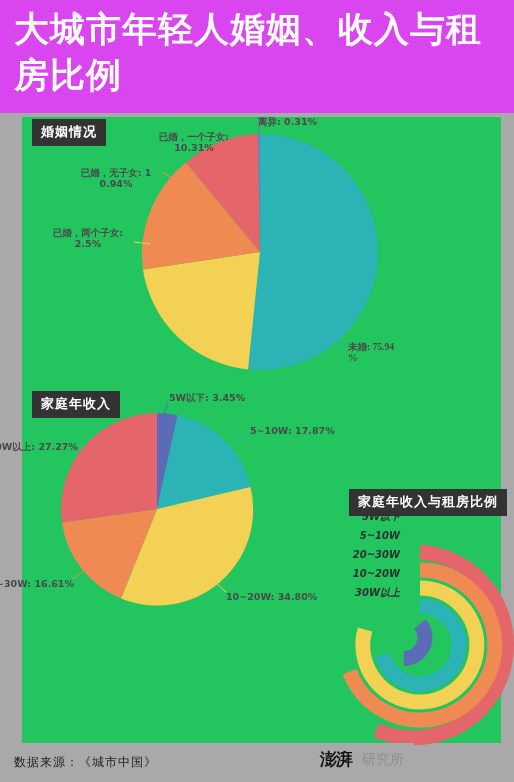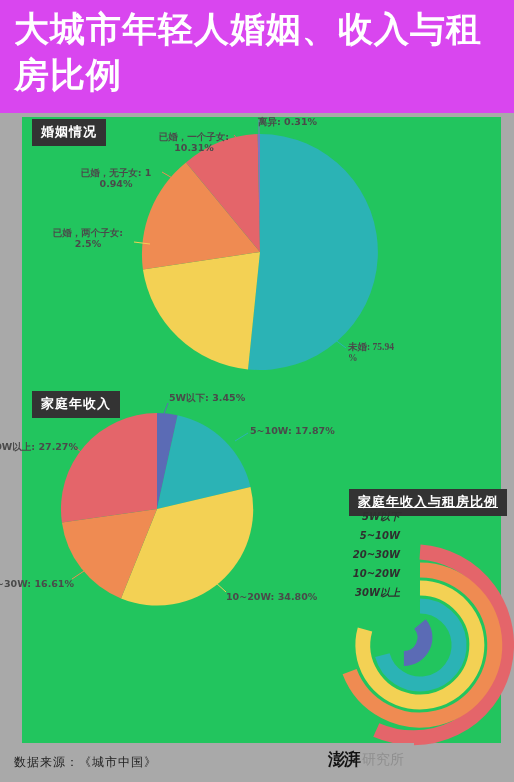--- a/index.html
+++ b/index.html
@@ -29,21 +29,21 @@
 
   
   .badge {
     position: absolute; background: #333333; color: #ffffff;
     font-size: 13px; font-weight: bold; padding: 4px 9px 5px 9px;
     letter-spacing: 1px; white-space: nowrap;
     font-family: "DejaVu Sans", "Liberation Sans", sans-serif;
   }
   #badge-marriage { left: 10px; top: 2px; }
   #badge-income   { left: 10px; top: 266px; margin-top: 8px; }
-  #badge-rent     { left: 327px; top: 372px; text-decoration: underline; }
+  #badge-rent     { left: 327px; top: 372px; }
 
   
   .chart-area { position: absolute; }
   #chart-marriage { left: 0; top: 0; width: 479px; height: 262px; }
   #chart-income   { left: 0; top: 262px; width: 330px; height: 255px; }
   #chart-rent     { left: 300px; top: 368px; width: 179px; height: 258px; font-style: italic; }
 
   
   .lbl {
     position: absolute; font-size: 9.5px; color: #4a4a4a;
@@ -64,21 +64,21 @@
     position: absolute; left: 0; top: 743px; width: 414px; height: 39px;
     background: #a9a9a9;
   }
   .footer-src {
     position: absolute; left: 14px; top: 11px;
     font-size: 12px; color: #1f1f1f; letter-spacing: 1px;
     font-family: "DejaVu Sans", "Liberation Sans", sans-serif;
   }
   .logo {
     position: absolute; right: 10px; top: 8px;
-    display: flex; align-items: flex-end; gap: 2px;
+    display: flex; align-items: flex-end; gap: 10px;
   }
   .logo-mark {
     font-size: 17px; font-weight: bold; color: #121212;
     letter-spacing: -1px; line-height: 17px;
     font-family: "DejaVu Serif", "Liberation Serif", serif;
   }
   .logo-sub {
     font-size: 14px; color: #8f8f8f; letter-spacing: 0px; line-height: 16px;
     font-family: Liberation Mono, monospace;
   }

